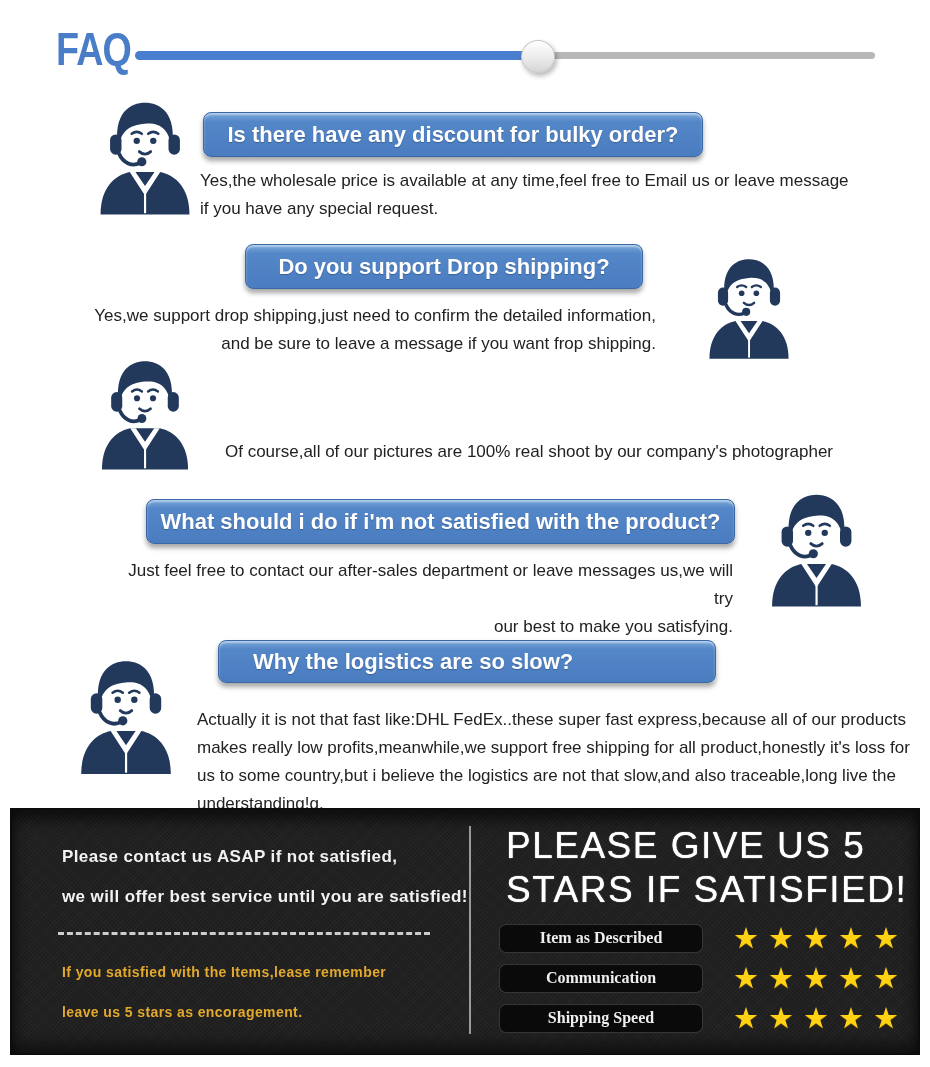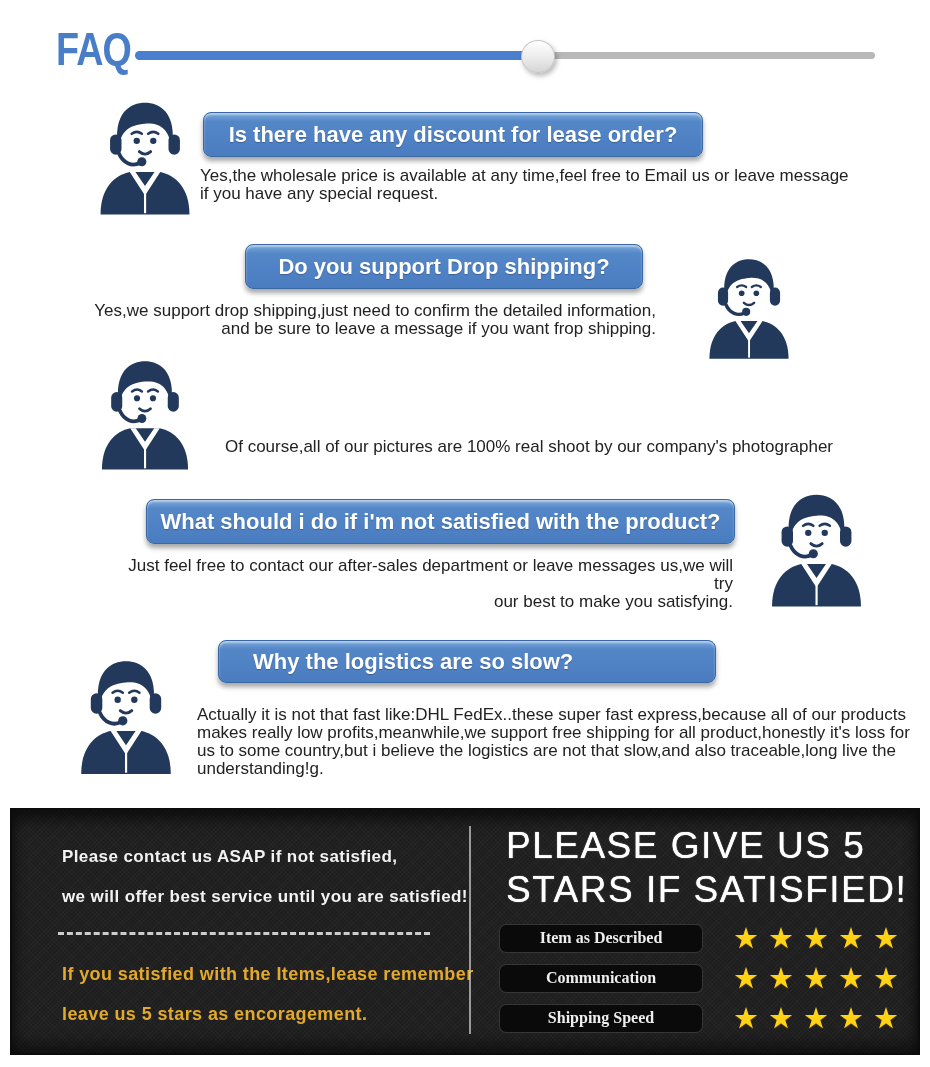--- a/index.html
+++ b/index.html
@@ -16,32 +16,32 @@
         border:1px solid #c6c6c6;box-shadow:2px 3px 5px rgba(0,0,0,.28);}
 
   
   .banner{position:absolute;height:43px;display:flex;align-items:center;justify-content:center;
           background:linear-gradient(180deg,#7aa8da 0%,#5487c8 20%,#4a7cc0 100%);
           border:1px solid #3a68a4;border-radius:8px;
           box-shadow:0 4px 5px rgba(0,0,0,.35), inset 0 2px 2px rgba(255,255,255,.45);
           color:#fff;font-weight:bold;font-size:22px;white-space:nowrap;overflow:hidden;
           text-shadow:0 1px 1px rgba(0,0,0,.25);}
   .banner.left{justify-content:flex-start;}
-  .ans{position:absolute;white-space:pre-line;color:#222;font-size:17px;line-height:18px;}
+  .ans{position:absolute;white-space:pre-line;color:#222;font-size:17px;line-height:28px;}
   .ans.right{text-align:right;}
   .agent{position:absolute;}
 
   
   #footer{position:absolute;left:10px;top:808px;width:910px;height:247px;
           background:#1e1e1e;border:2px solid #0c0c0c;box-sizing:border-box;
           background-image:repeating-linear-gradient(135deg,rgba(255,255,255,.025) 0 1px,transparent 1px 3px),
                            repeating-linear-gradient(45deg,rgba(255,255,255,.02) 0 1px,transparent 1px 3px);
           box-shadow:inset 0 10px 14px rgba(0,0,0,.55), inset 0 -10px 14px rgba(0,0,0,.45);}
   .f-white{position:absolute;left:50px;color:#f2f2f2;font-weight:bold;font-size:17px;letter-spacing:.4px;white-space:nowrap;}
-  .f-yellow{position:absolute;left:50px;color:#e3a92d;font-weight:bold;font-size:18px;letter-spacing:.4px;white-space:nowrap;}
+  .f-yellow{position:absolute;left:50px;color:#e3a92d;font-weight:bold;font-size:14px;letter-spacing:.4px;white-space:nowrap;}
   .f-dash{position:absolute;left:46px;top:122px;width:372px;height:0;border-top:3px dashed rgba(235,235,235,.85);}
   .f-vline{position:absolute;left:457px;top:16px;width:2px;height:208px;background:#cfcfcf;opacity:.7;}
   .f-heading{position:absolute;left:494px;top:14px;color:#ffffff;font-size:37px;line-height:44px;
              letter-spacing:1.5px;white-space:pre-line;text-shadow:0 0 1px #fff;}
   .rating-row{position:absolute;left:487px;display:flex;align-items:center;height:30px;}
   .plate{width:204px;height:29px;background:#0a0a0a;border:1px solid rgba(255,255,255,.18);
          border-radius:7px;display:flex;align-items:center;justify-content:center;
          font-family:"Liberation Serif",serif;font-weight:bold;font-size:16px;color:#eee;box-sizing:border-box;}
   .stars{margin-left:30px;font-size:29px;letter-spacing:9px;color:#ffd215;line-height:29px;
          text-shadow:0 1px 1px rgba(125,85,0,.55);white-space:nowrap;}
@@ -73,21 +73,21 @@
   </svg>
 
   <div class="faq-title">FAQ</div>
   <div class="track-blue"></div>
   <div class="track-gray"></div>
   <div class="knob"></div>
 
   <svg class="agent" style="left:75px;top:90px" width="140" height="127" preserveAspectRatio="none">
       <use href="#agent-sym"></use>
     </svg>
-  <div class="banner" style="left:203px;top:112px;width:498px">Is there have any discount for lease order?</div>
+  <div class="banner" style="left:203px;top:112px;width:498px">Is there have any discount for bulky order?</div>
   <div class="ans" style="left:200px;top:167px;width:655px">Yes,the wholesale price is available at any time,feel free to Email us or leave message
 if you have any special request.</div>
 
   <div class="banner" style="left:245px;top:244px;width:396px">Do you support Drop shipping?</div>
   <svg class="agent" style="left:688px;top:248px" width="122" height="113" preserveAspectRatio="none">
       <use href="#agent-sym"></use>
     </svg>
   <div class="ans right" style="left:58px;top:302px;width:598px">Yes,we support drop shipping,just need to confirm the detailed information,
 and be sure to leave a message if you want frop shipping.</div>
 

